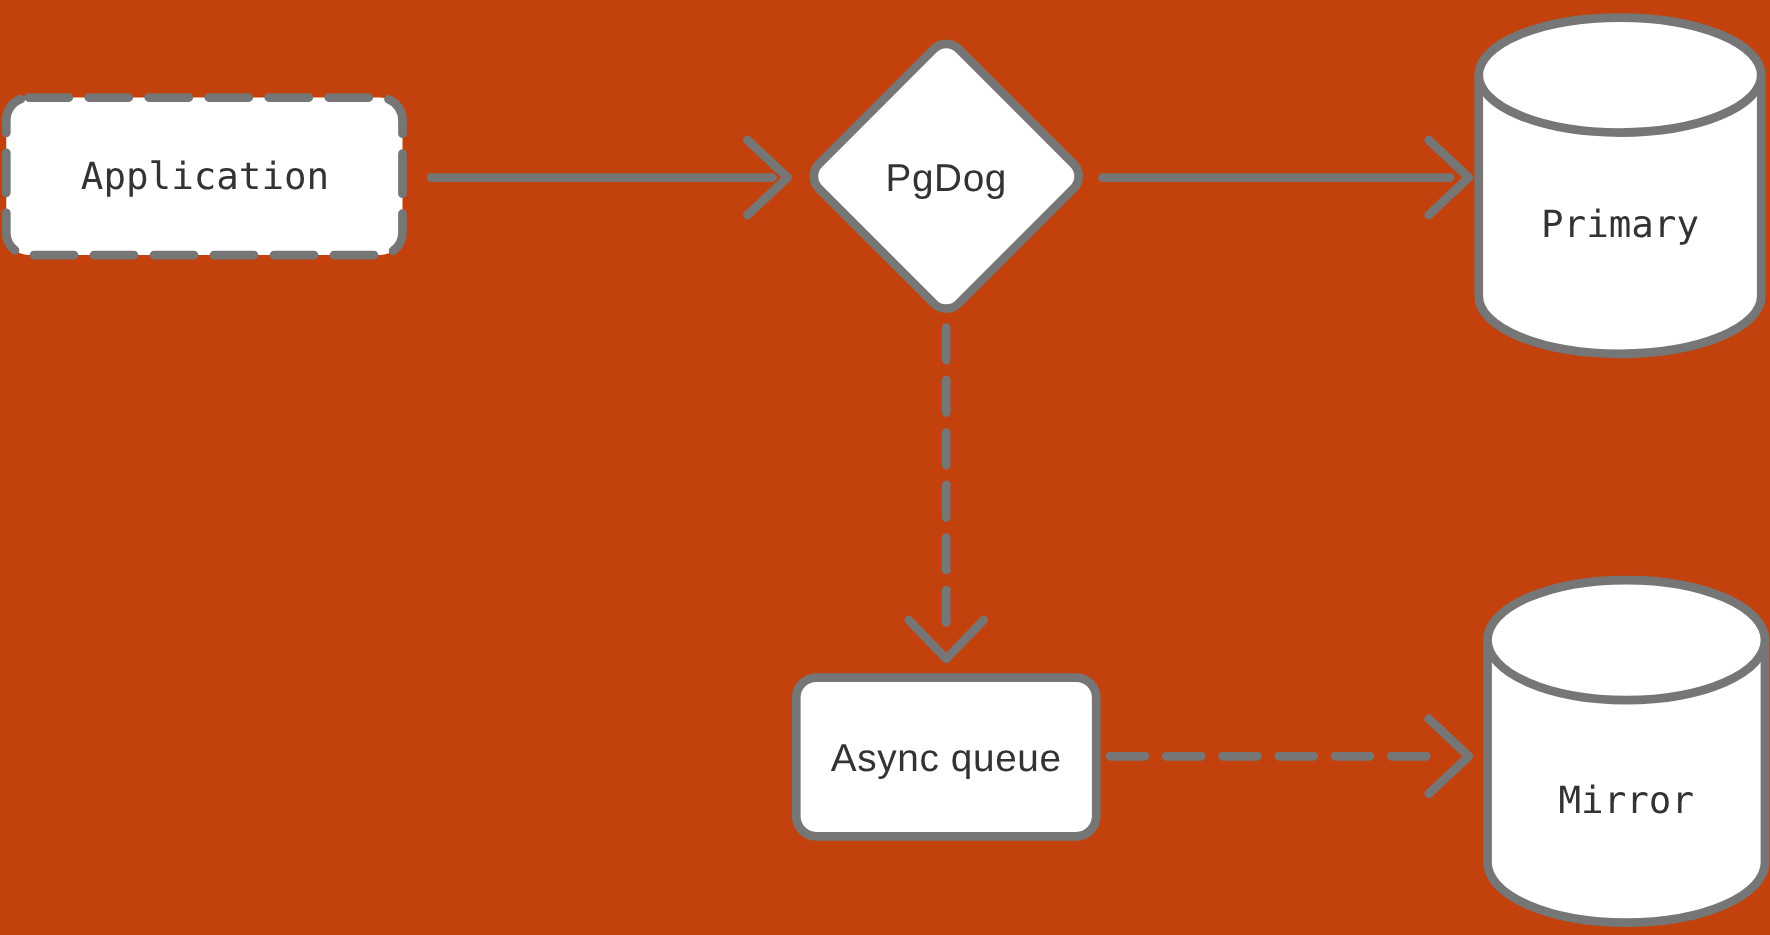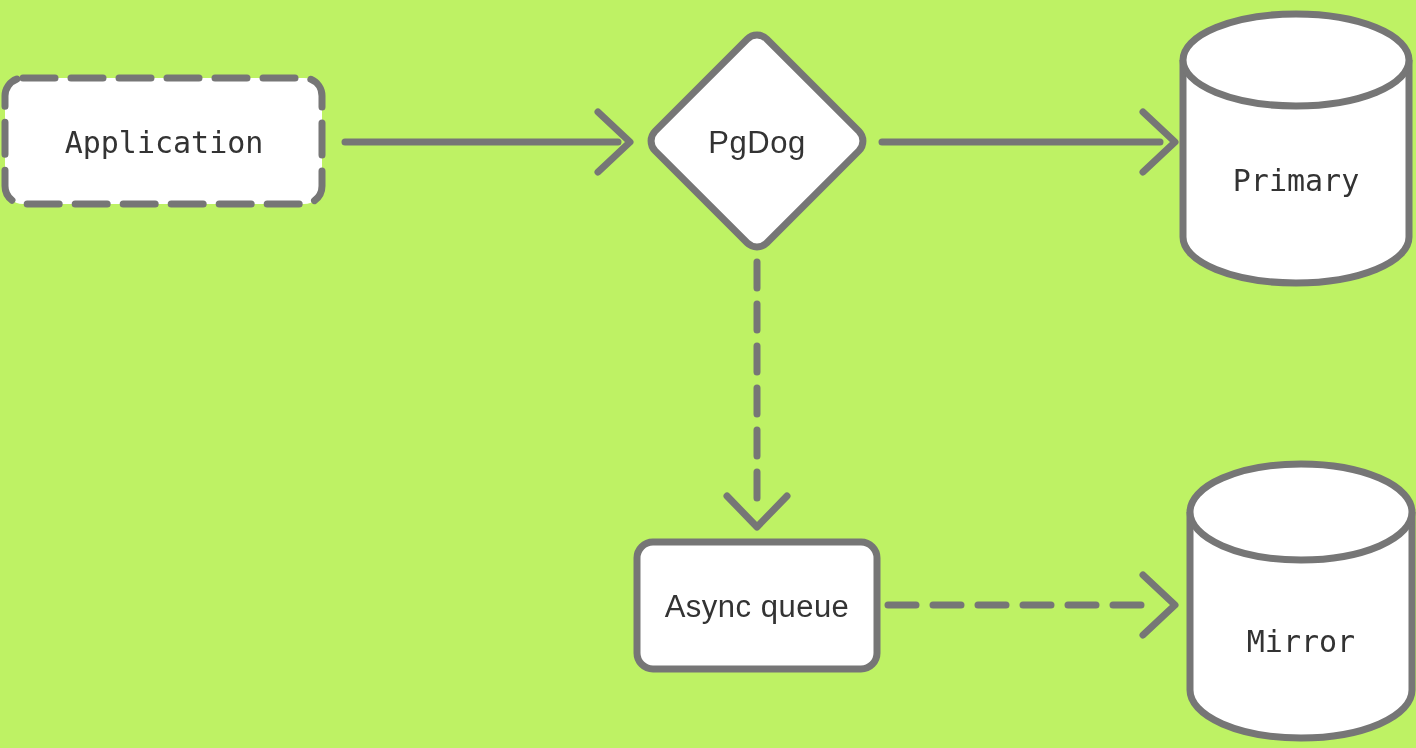--- a/index.html
+++ b/index.html
@@ -7,21 +7,21 @@
     padding: 0;
     width: 1416px;
     height: 748px;
     background: #000000;
     overflow: hidden;
   }
   .stage {
     position: relative;
     width: 1416px;
     height: 748px;
-    background: #bef264;
+    background: #c2410c;
   }
   svg { display: block; }
 
   .shape {
     fill: #ffffff;
     stroke: #767676;
     stroke-width: 7;
   }
   .shape.dashed-border {
     stroke-dasharray: 32 16;

